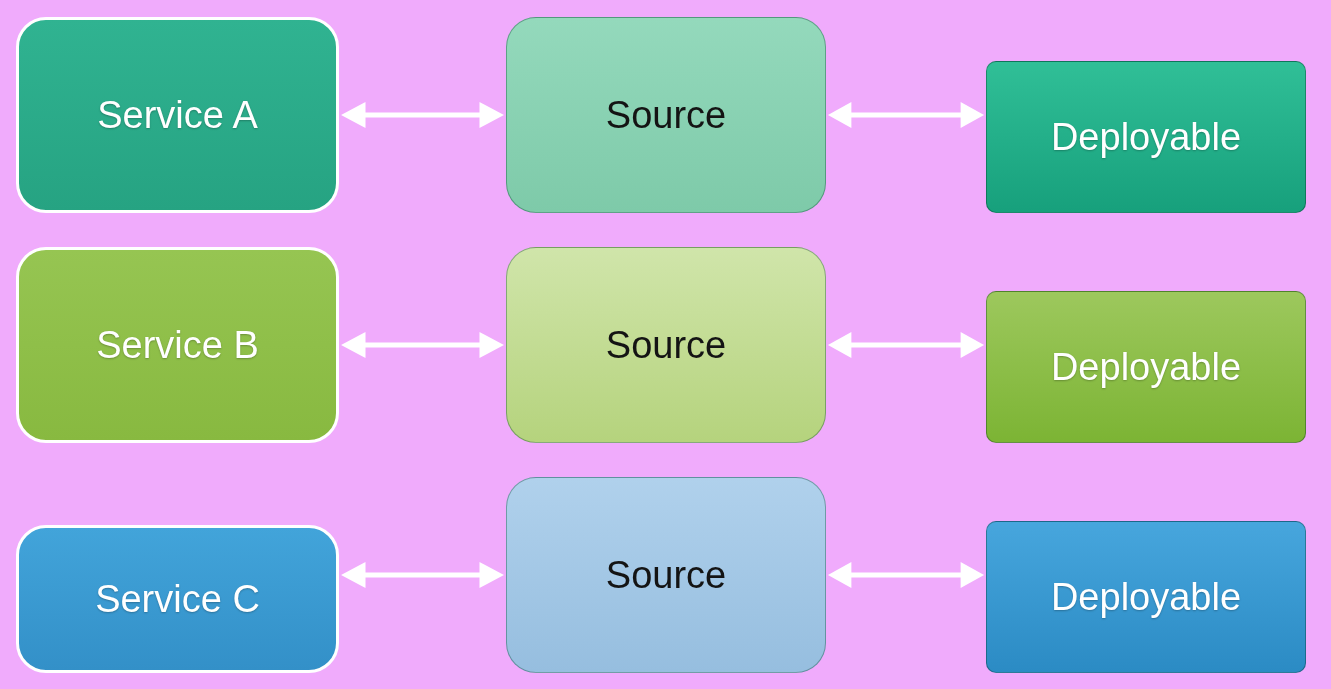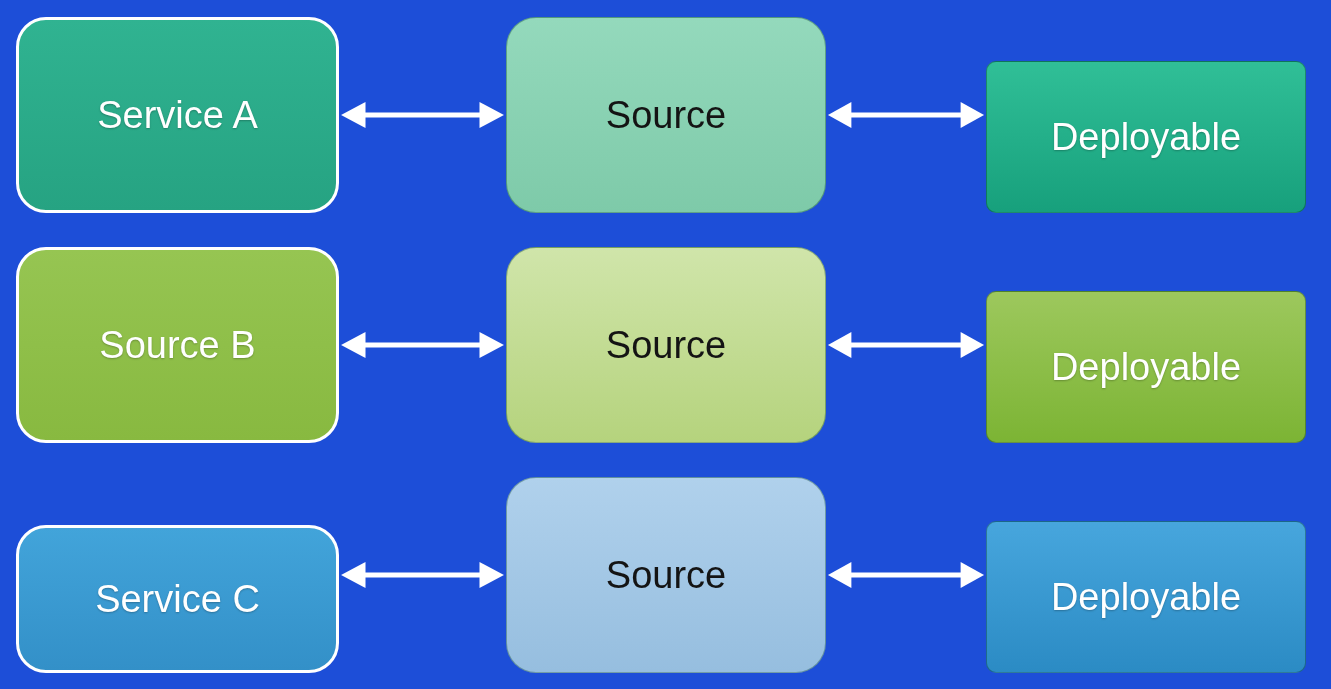--- a/index.html
+++ b/index.html
@@ -57,21 +57,21 @@
   }
   .connector svg {
     width: 100%;
     height: 44px;
     display: block;
   }
 </style>
 </head>
 <body>
 
-<div class="diagram" style="background-color: #1d4ed8; padding-left: 16px;">
+<div class="diagram" style="background-color: #f0abfc; padding-left: 16px;">
 
   <div class="box service" style="background: linear-gradient(rgb(48, 179, 145), rgb(38, 163, 130));">
     <span>Service A</span>
   </div>
   <div class="connector">
     <svg viewBox="0 0 164 44" preserveAspectRatio="none">
       <g class="arrow-fill" fill="#ffffff">
         <rect x="20" y="19.5" width="124" height="5"></rect>
         <polygon points="2,22 26,9 26,35"></polygon>
         <polygon points="162,22 138,9 138,35"></polygon>
@@ -88,21 +88,21 @@
         <polygon points="2,22 26,9 26,35"></polygon>
         <polygon points="162,22 138,9 138,35"></polygon>
       </g>
     </svg>
   </div>
   <div class="box deployable" style="background: linear-gradient(rgb(48, 191, 151), rgb(23, 160, 124));">
     <span>Deployable</span>
   </div>
 
   <div class="box service" style="background: linear-gradient(rgb(150, 197, 82), rgb(136, 185, 64));">
-    <span>Source B</span>
+    <span>Service B</span>
   </div>
   <div class="connector">
     <svg viewBox="0 0 164 44" preserveAspectRatio="none">
       <g class="arrow-fill" fill="#ffffff">
         <rect x="20" y="19.5" width="124" height="5"></rect>
         <polygon points="2,22 26,9 26,35"></polygon>
         <polygon points="162,22 138,9 138,35"></polygon>
       </g>
     </svg>
   </div>

